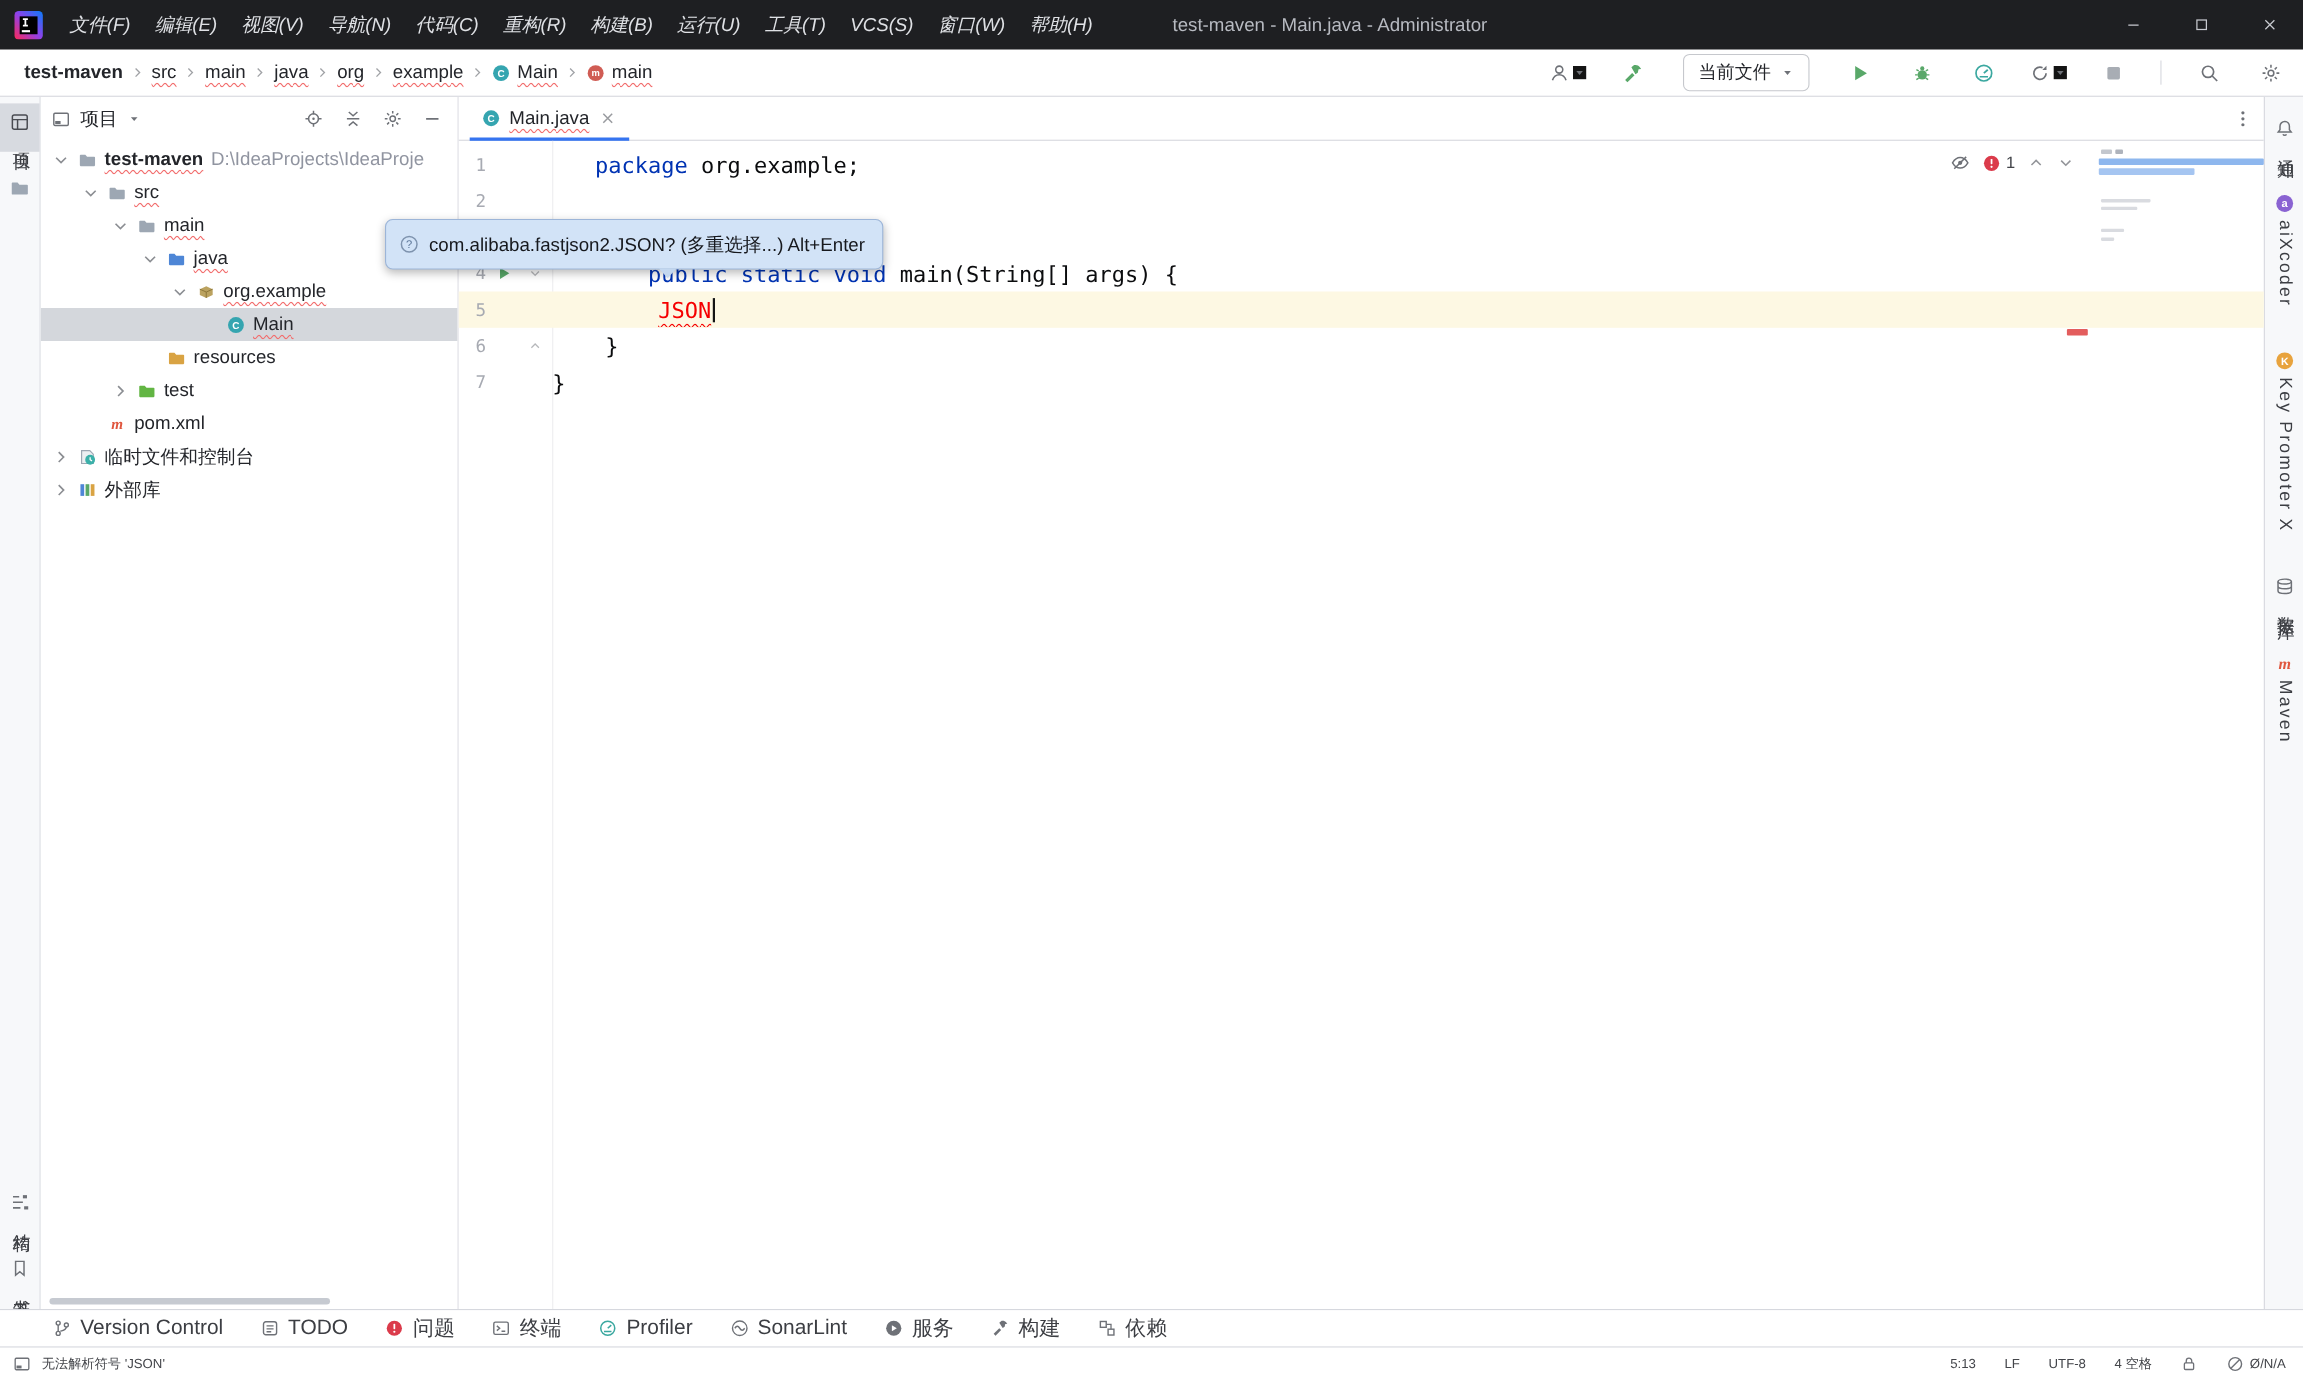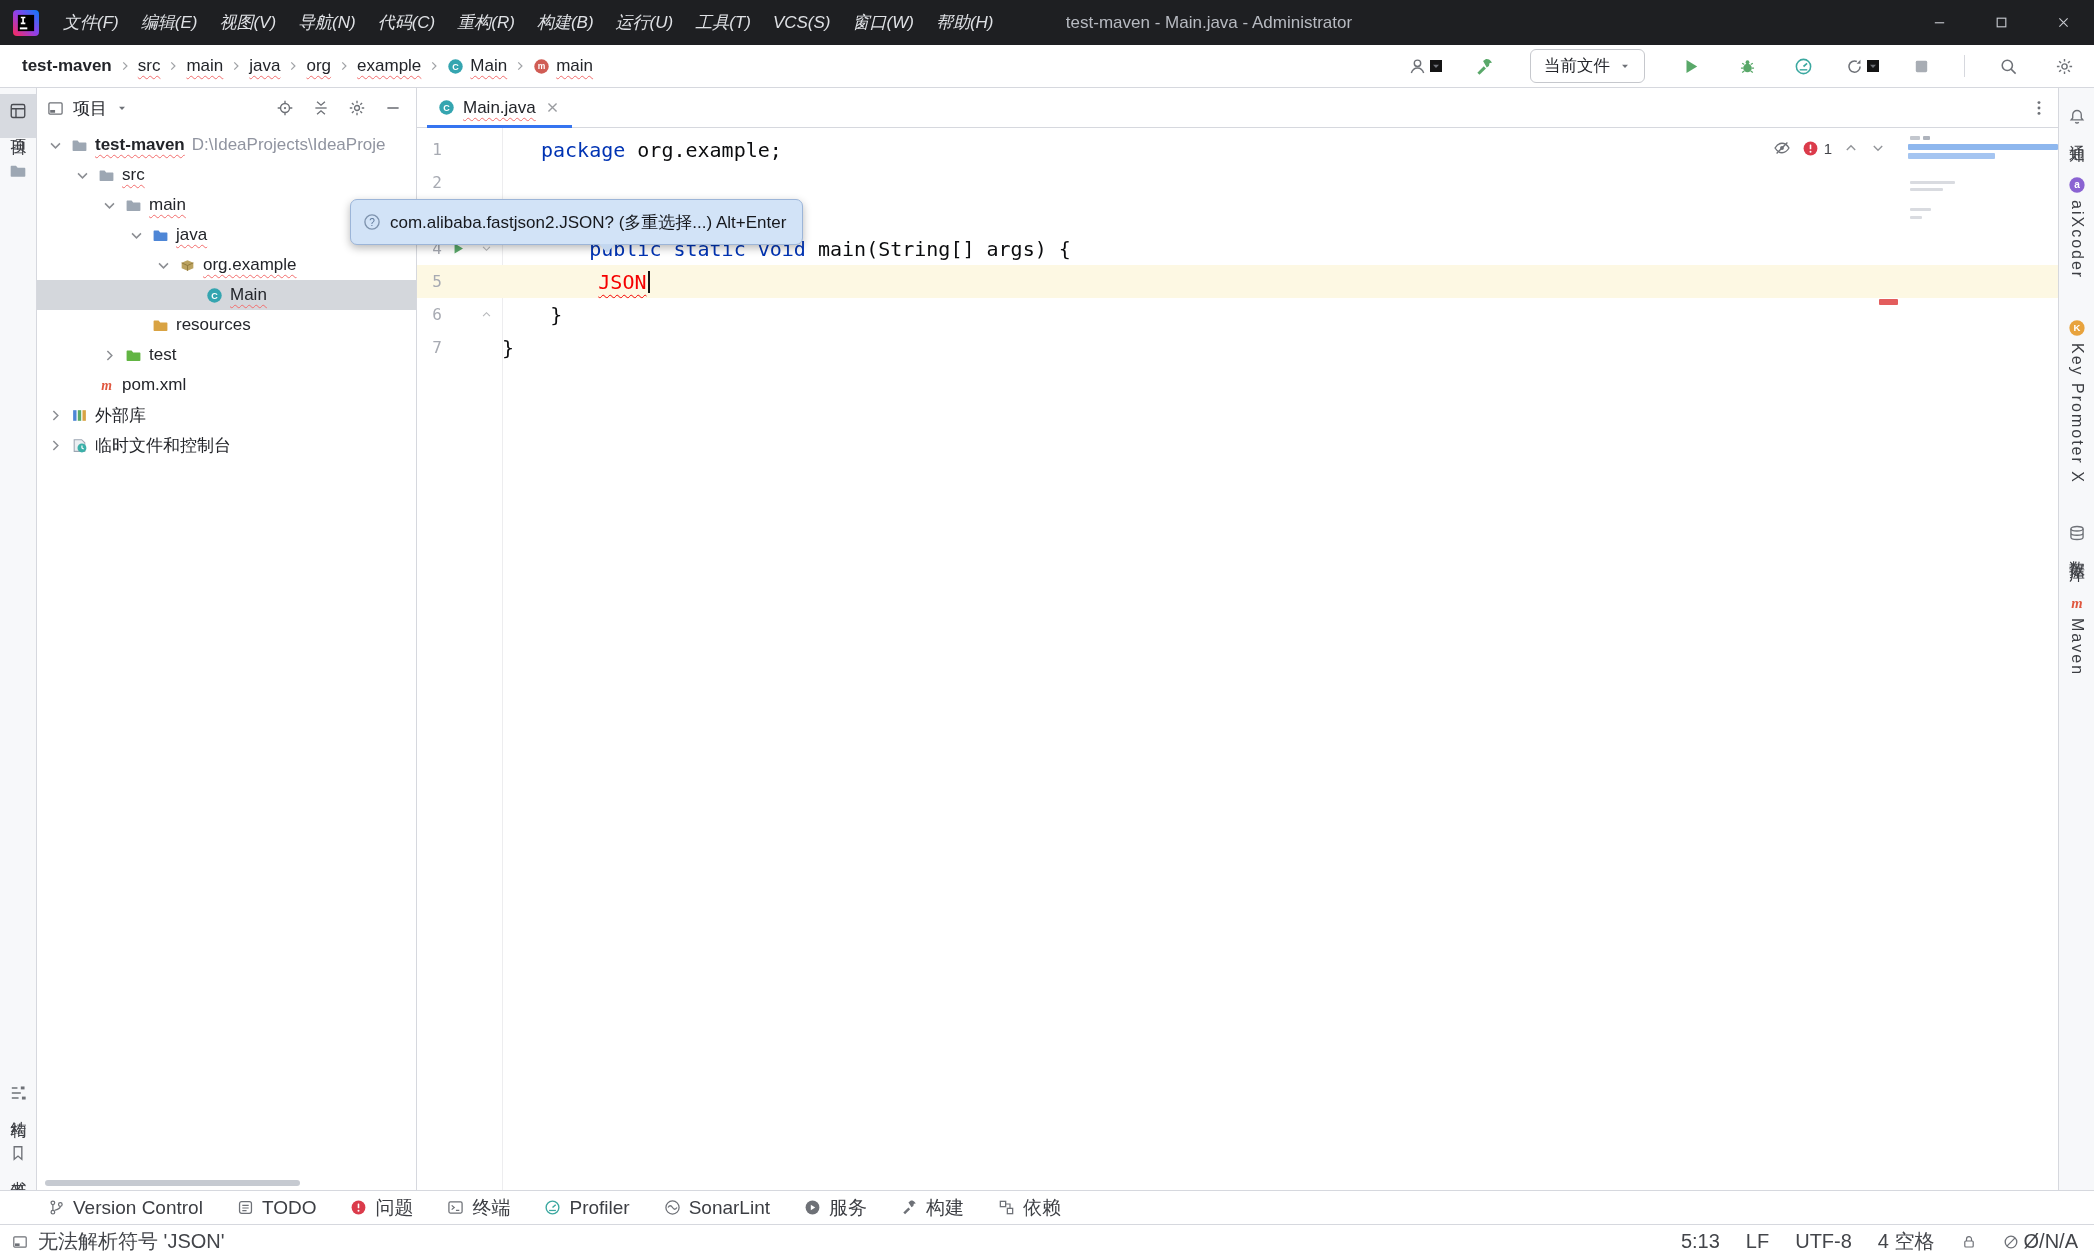--- a/index.html
+++ b/index.html
@@ -106,21 +106,21 @@
 
   
   .bottom-bar{position:absolute;left:0;right:0;bottom:31px;height:34px;background:#fff;border-top:1px solid #d6d8de;
               display:flex;align-items:center;gap:34px;padding-left:48px;box-sizing:border-box;
               font-size:19px;color:#3c3e43;}
   .bb-item{display:flex;align-items:center;gap:8px;white-space:nowrap;}
   .bb-item .ic{width:17px;height:17px;}
 
   
   .status-bar{position:absolute;left:0;right:0;bottom:0;height:31px;background:#fff;border-top:1px solid #d6d8de;
-              display:flex;align-items:flex-end;padding:0 16px 0 12px;box-sizing:border-box;font-size:20px;color:#43454a;}
+              display:flex;align-items:center;padding:0 16px 0 12px;box-sizing:border-box;font-size:12px;color:#43454a;}
   .status-left{display:flex;align-items:center;gap:10px;}
   .status-left .ic{width:16px;height:16px;}
   .status-right{margin-left:auto;display:flex;align-items:center;gap:26px;}
   .status-right .ic{width:16px;height:16px;}
   .na-item{display:flex;align-items:center;gap:5px;}
 
   
   .tooltip{position:absolute;left:350px;top:199px;height:44px;display:flex;align-items:center;gap:9px;
            padding:0 16px 0 12px;background:#d2e3f7;border:1px solid #9cb5d8;border-radius:7px;
            box-shadow:0 3px 9px rgba(0,0,0,.28);font-size:17px;color:#16181d;z-index:50;white-space:nowrap;}
@@ -555,41 +555,41 @@
         <span>pom.xml</span>
       </div>
       <div class="tree-row" style="padding-left: 10px;">
         <span class="ic tree-chevron" style="width: 17px; height: 17px;">
           <svg viewBox="0 0 16 16" xmlns="http://www.w3.org/2000/svg">
             <path d="M6 3.8 10.2 8 6 12.2" fill="none" stroke="#6E7177" stroke-width="1.4"></path>
           </svg>
         </span>
         <span class="ic">
           <svg viewBox="0 0 16 16" xmlns="http://www.w3.org/2000/svg">
+            <path d="M3 2.5h7l3 3v8H3z" fill="#eceff2" stroke="#9DA7B3" stroke-width="1"></path>
+            <circle cx="10.3" cy="10.3" r="4.2" fill="#3BB0A9"></circle>
+            <path d="M10.3 8.1v2.2l1.6 1" stroke="#fff" stroke-width="1.1" fill="none"></path>
+          </svg>
+        </span>
+        <span>临时文件和控制台</span>
+      </div>
+      <div class="tree-row" style="padding-left: 10px;">
+        <span class="ic tree-chevron" style="width: 17px; height: 17px;">
+          <svg viewBox="0 0 16 16" xmlns="http://www.w3.org/2000/svg">
+            <path d="M6 3.8 10.2 8 6 12.2" fill="none" stroke="#6E7177" stroke-width="1.4"></path>
+          </svg>
+        </span>
+        <span class="ic">
+          <svg viewBox="0 0 16 16" xmlns="http://www.w3.org/2000/svg">
             <rect x="2" y="3" width="3.2" height="10" fill="#4E86D6"></rect>
             <rect x="6.4" y="3" width="3.2" height="10" fill="#59A869"></rect>
             <rect x="10.8" y="3" width="3.2" height="10" fill="#D9A343"></rect>
           </svg>
         </span>
         <span>外部库</span>
-      </div>
-      <div class="tree-row" style="padding-left: 10px;">
-        <span class="ic tree-chevron" style="width: 17px; height: 17px;">
-          <svg viewBox="0 0 16 16" xmlns="http://www.w3.org/2000/svg">
-            <path d="M6 3.8 10.2 8 6 12.2" fill="none" stroke="#6E7177" stroke-width="1.4"></path>
-          </svg>
-        </span>
-        <span class="ic">
-          <svg viewBox="0 0 16 16" xmlns="http://www.w3.org/2000/svg">
-            <path d="M3 2.5h7l3 3v8H3z" fill="#eceff2" stroke="#9DA7B3" stroke-width="1"></path>
-            <circle cx="10.3" cy="10.3" r="4.2" fill="#3BB0A9"></circle>
-            <path d="M10.3 8.1v2.2l1.6 1" stroke="#fff" stroke-width="1.1" fill="none"></path>
-          </svg>
-        </span>
-        <span>临时文件和控制台</span>
       </div>
     </div>
   <div class="hscroll"></div>
 </section>
 
 <section class="editor-area">
   <div class="tab-bar">
     <div class="tab selected">
       <span class="ic">
           <svg viewBox="0 0 16 16" xmlns="http://www.w3.org/2000/svg">

